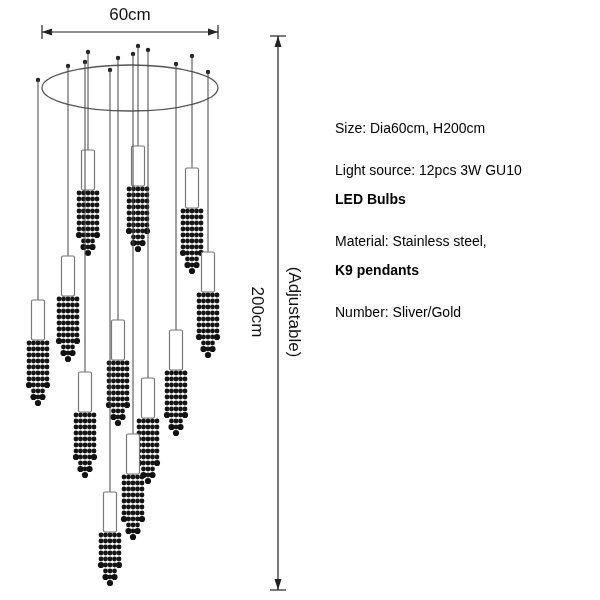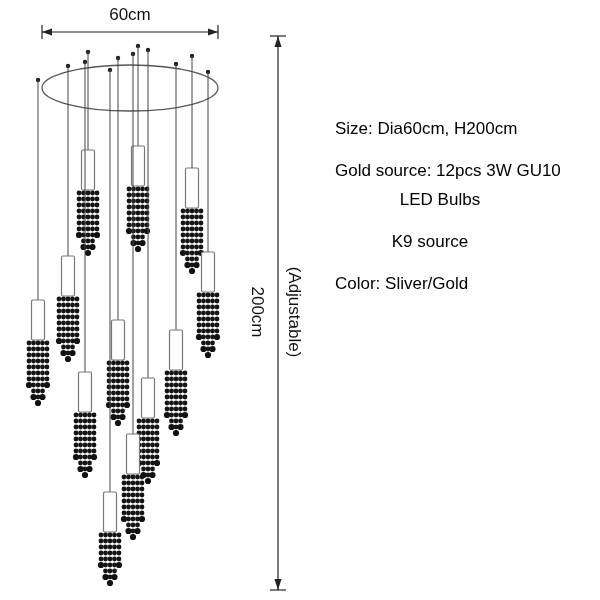--- a/index.html
+++ b/index.html
@@ -11,24 +11,24 @@
   .stage { position: absolute; left: 0; top: 0; width: 600px; height: 476px; }
   svg text {
     font-family: "Liberation Sans", sans-serif;
     font-size: 17px; fill: #111;
   }
   .dim-line { stroke: #222; stroke-width: 1.2; fill: none; }
   .arrow { fill: #222; stroke: none; }
   .outline { fill: none; stroke: #555; stroke-width: 1.3; }
   .specs {
     position: absolute; left: 335px; top: 114px; width: 258px;
-    font-size: 17px; color: #000;
+    font-size: 14px; color: #000;
   }
   .spec-item { margin-bottom: 13px; line-height: 29px; }
-  .l2 { text-align: center; }
+  .l2 { text-align: left; font-weight: bold; }
   .l2.a { padding-right: 48px; }
   .l2.b { padding-right: 68px; }
 </style>
 </head>
 <body>
 
 <div class="stage">
 
   <svg id="chandelier-svg" width="320" height="600" viewBox="0 0 320 600">
 
@@ -670,23 +670,24 @@
       <text transform="translate(289,312) rotate(90)" text-anchor="middle">(Adjustable)</text>
     </g>
   </svg>
 
   
   <div class="specs">
     <div class="spec-item">
       <div>Size: Dia60cm, H200cm</div>
     </div>
     <div class="spec-item">
-      <div>Gold source: 12pcs 3W GU10</div>
+      <div>Light source: 12pcs 3W GU10</div>
       <div class="l2 a">LED Bulbs</div>
     </div>
     <div class="spec-item">
-      <div class="l2 b">K9 source</div>
+      <div>Material: Stainless steel,</div>
+      <div class="l2 b">K9 pendants</div>
     </div>
     <div class="spec-item">
-      <div>Color: Sliver/Gold</div>
+      <div>Number: Sliver/Gold</div>
     </div>
   </div>
 </div>
 
 </body></html>

